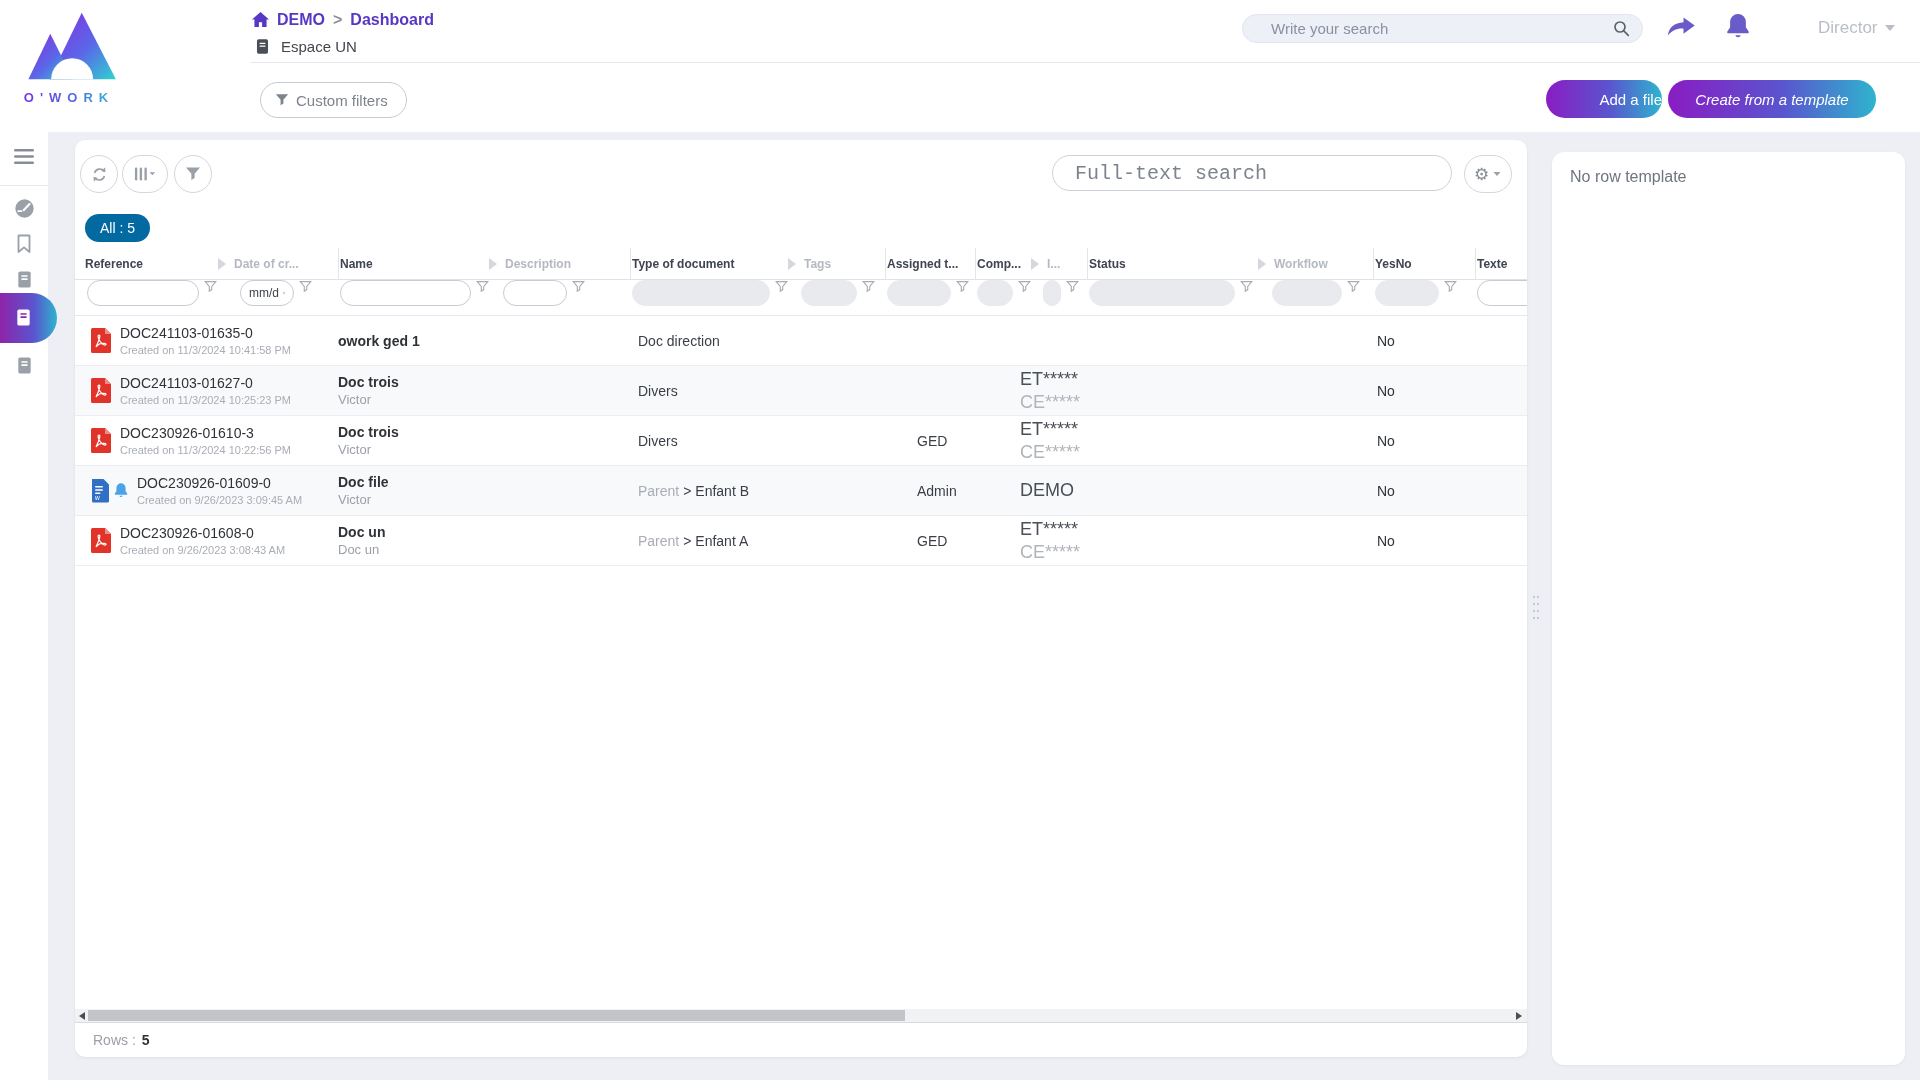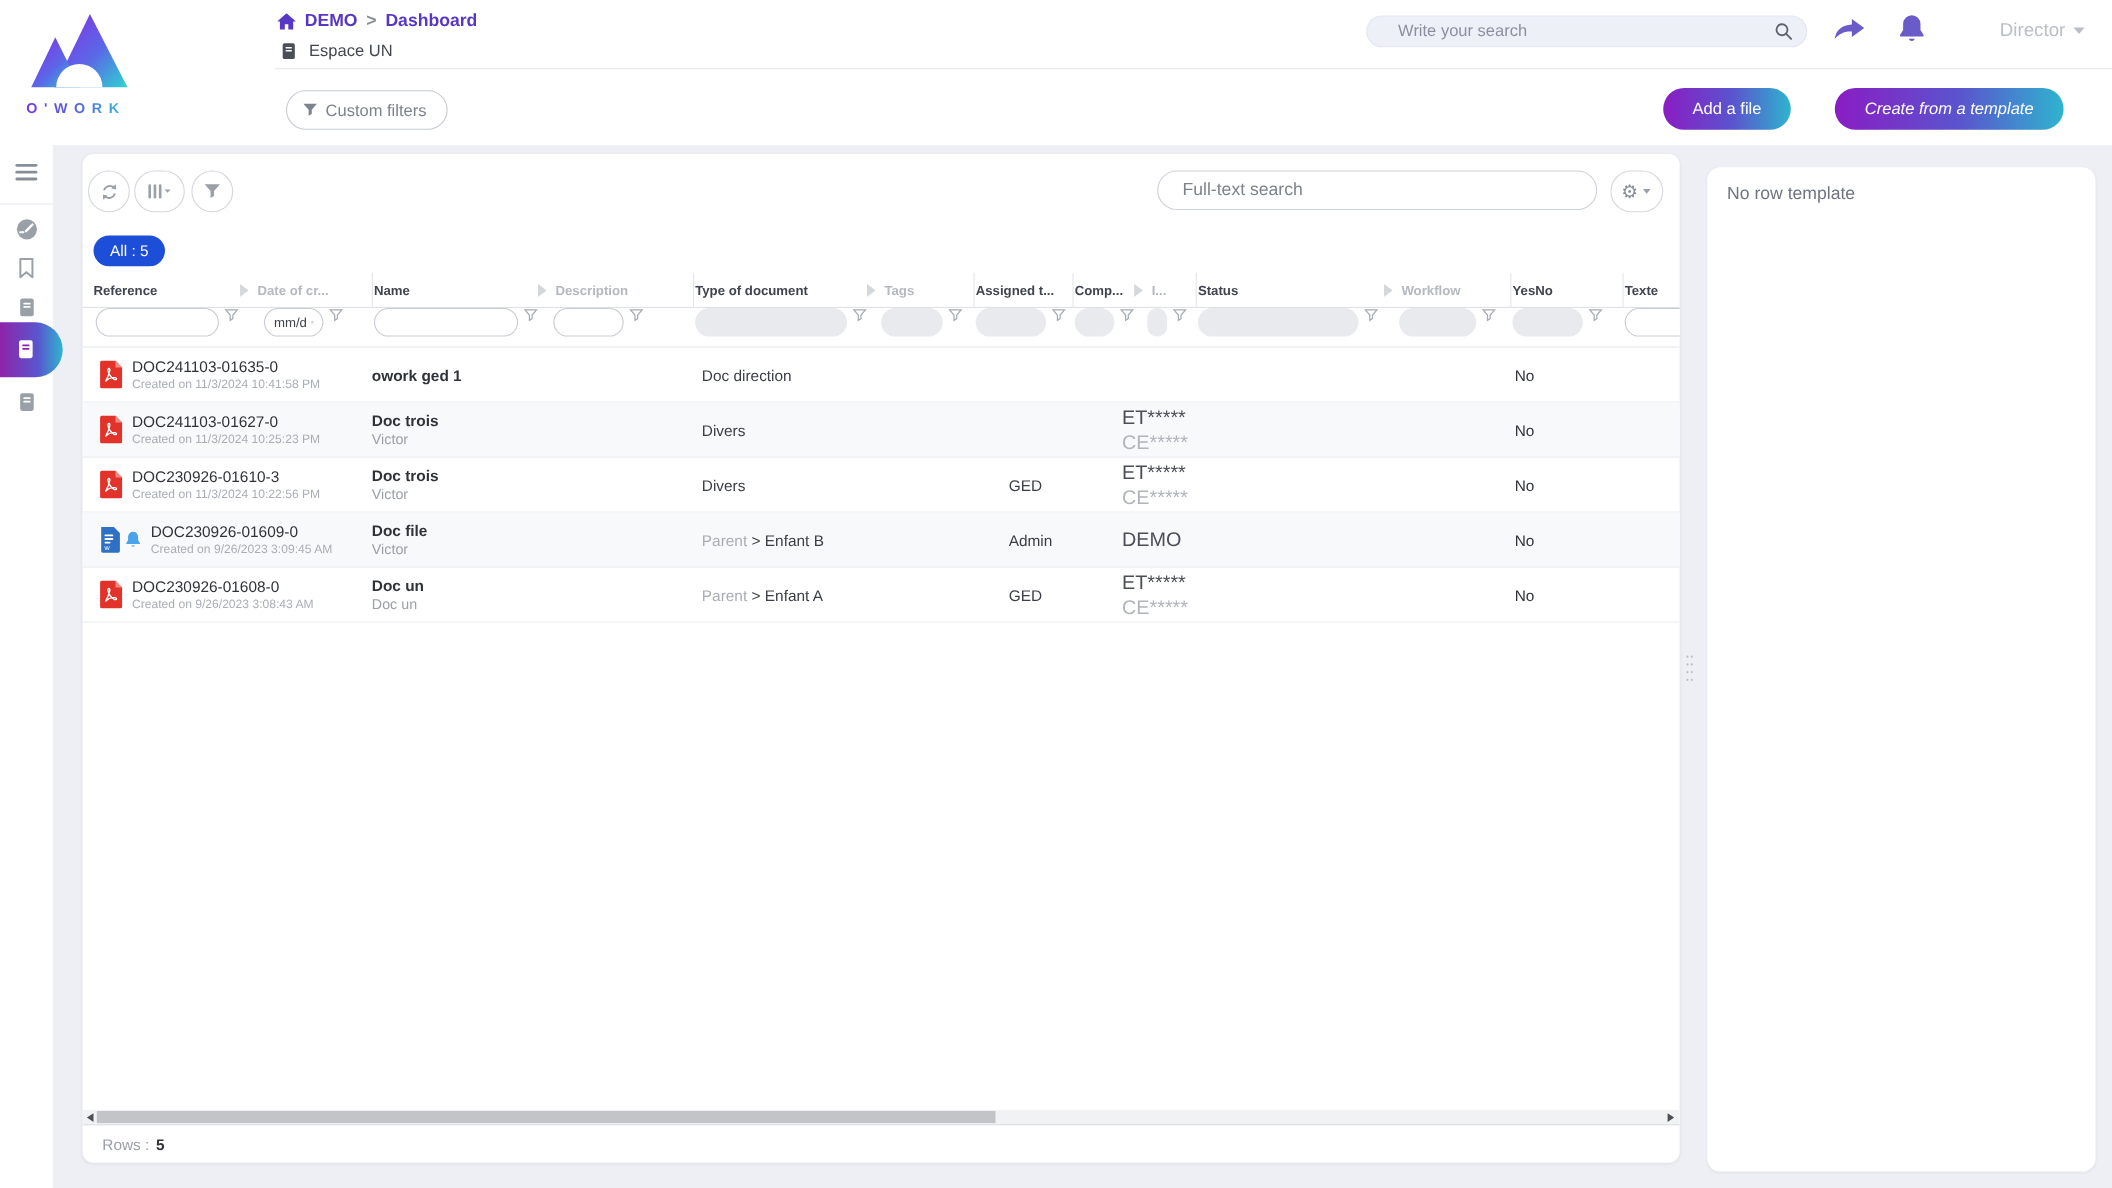--- a/index.html
+++ b/index.html
@@ -35,21 +35,21 @@
   .user-menu { position:absolute; top:18px; left:1818px; display:flex; align-items:center; gap:7px;
     font-size:17px; color:#b9bdc5; cursor:pointer; background:none; border:none; font-family:inherit; }
   .caret-down { width:0; height:0; border-left:5px solid transparent; border-right:5px solid transparent; border-top:6px solid #b9bdc5; }
   
   .custom-filters { position:absolute; top:82px; left:260px; height:36px; padding:0 18px 0 14px;
     border:1px solid #c6cad2; border-radius:18px; background:#fff; display:flex; align-items:center; gap:7px;
     font-size:15px; color:#7d838c; cursor:pointer; font-family:inherit; }
   .grad-btn { position:absolute; top:80px; height:38px; border:none; border-radius:19px; color:#fff;
     font-size:15px; font-family:inherit; cursor:pointer; text-align:center;
     background:linear-gradient(90deg,#8A1CC3 0%, #5A55CE 55%, #2EB4CE 100%); }
-  .add-file-btn { left:1512px; width:116px; }
+  .add-file-btn { left:1546px; width:116px;text-align:right; }
   .create-template-btn { left:1668px; width:208px;font-style:italic; }
   
   .sidebar { position:absolute; top:132px; left:0; width:48px; bottom:0; background:#fff; }
   .sb-item { position:absolute; left:0; width:48px; display:flex; justify-content:center; cursor:pointer; background:none; border:none; }
   .sb-hamburger { top:16px; }
   .sb-divider { position:absolute; top:53px; left:0; width:48px; height:1px; background:#e8eaee; }
   .sb-dashboard { top:66px; }
   .sb-bookmark { top:102px; }
   .sb-book1 { top:138px; }
   .sb-active-pill { position:absolute; top:161px; left:0; width:57px; height:50px;
@@ -59,25 +59,25 @@
   
   .card { position:absolute; top:140px; left:75px; width:1452px; height:917px; background:#fff;
     border-radius:10px; box-shadow:0 1px 3px rgba(40,45,60,.08); overflow:hidden; }
   .card-toolbar { position:relative; height:68px; }
   .round-btn { position:absolute; top:15px; height:38px; border:1px solid #d4d7dd; background:#fff;
     border-radius:19px; display:flex; align-items:center; justify-content:center; gap:3px; cursor:pointer; }
   .btn-refresh { left:5px;  width:38px; }
   .btn-columns { left:47px; width:46px; }
   .btn-filter  { left:99px; width:38px; }
   .fulltext { position:absolute; top:15px; left:977px; width:400px; height:36px; border:1px solid #ccd0d9;
-    border-radius:18px; padding:0 16px 0 22px; font-size:16px; color:#3a3e46; outline:none; font-family:Liberation Sans, sans-serif; }
+    border-radius:18px; padding:0 16px 0 22px; font-size:20px; color:#3a3e46; outline:none; font-family:Liberation Mono, monospace; }
   .fulltext::placeholder { color:#7d838c; }
   .btn-gear { left:1389px; width:48px; font-size:17px; color:#868c96; }
   .badge-row { margin-top:6px; padding-left:10px; height:28px; display:flex; align-items:center; }
-  .count-badge { height:28px; padding:0 15px; border-radius:14px; background:#1d4ed8; color:#fff;
+  .count-badge { height:28px; padding:0 15px; border-radius:14px; background:#0369a1; color:#fff;
     font-size:14px; display:flex; align-items:center; border:none; cursor:pointer; font-family:inherit; }
   
   .trow { display:grid; padding-left:10px;
     grid-template-columns:133px 120px 151px 141px 158px 97px 90px 56px 56px 171px 115px 102px 150px; }
   .thead { margin-top:6px; height:32px; border-bottom:1px solid #dfe1e6; align-items:center; }
   .hcell { display:flex; align-items:center; gap:8px; height:32px; font-size:12px; font-weight:700;
     color:#3f4450; white-space:nowrap; overflow:hidden; cursor:pointer; }
   .hcell.muted { color:#b4b8c0; }
   .hcell.bl { border-left:1px solid #e3e5e9; padding-left:1px; }
   .sort-arrow { width:0; height:0; border-top:6px solid transparent; border-bottom:6px solid transparent; border-left:8px solid #d4d7dc; flex:none; }

